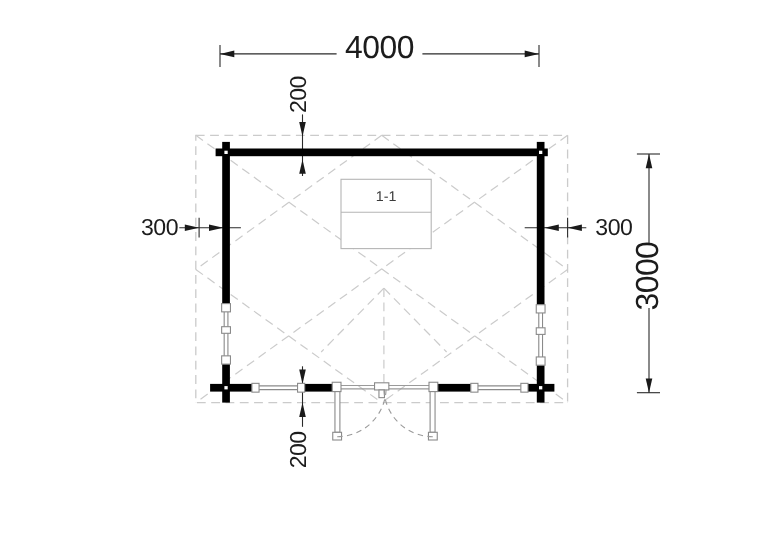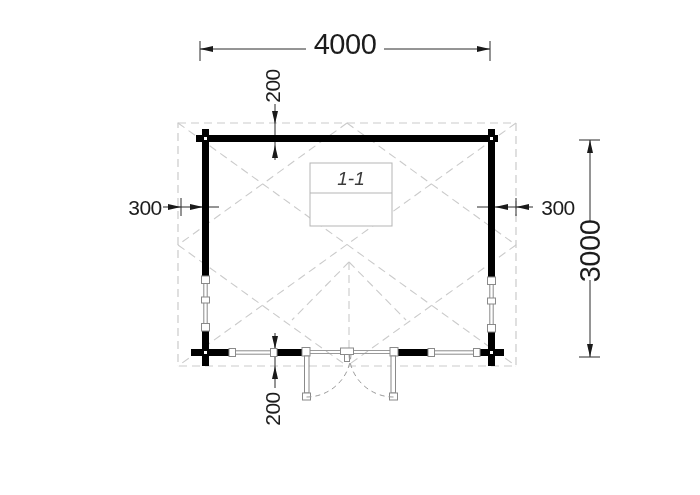--- a/index.html
+++ b/index.html
@@ -12,21 +12,21 @@
     position:absolute;color:#1c1c1c;white-space:nowrap;
     transform:translate(-50%,-50%);line-height:1;letter-spacing:-0.5px;
   }
   .dim-label.vert{transform:translate(-50%,-50%) rotate(-90deg);}
   .dim-big{font-size:29px;}
   .dim-small{font-size:21px;}
   .room-text{
     position:absolute;color:#3b3b3b;white-space:nowrap;
     transform:translate(-50%,-50%);line-height:1;
   }
-  .room-name{font-size:19px;font-style:italic;}
+  .room-name{font-size:13px;}
   .room-area{font-size:21px;}
   .room-area sup{font-size:13px;vertical-align:6px;}
 </style>
 </head>
 <body>
 
 <div id="canvas">
 
   <svg id="plan-svg" width="700" height="495" viewBox="0 0 700 495">
 

